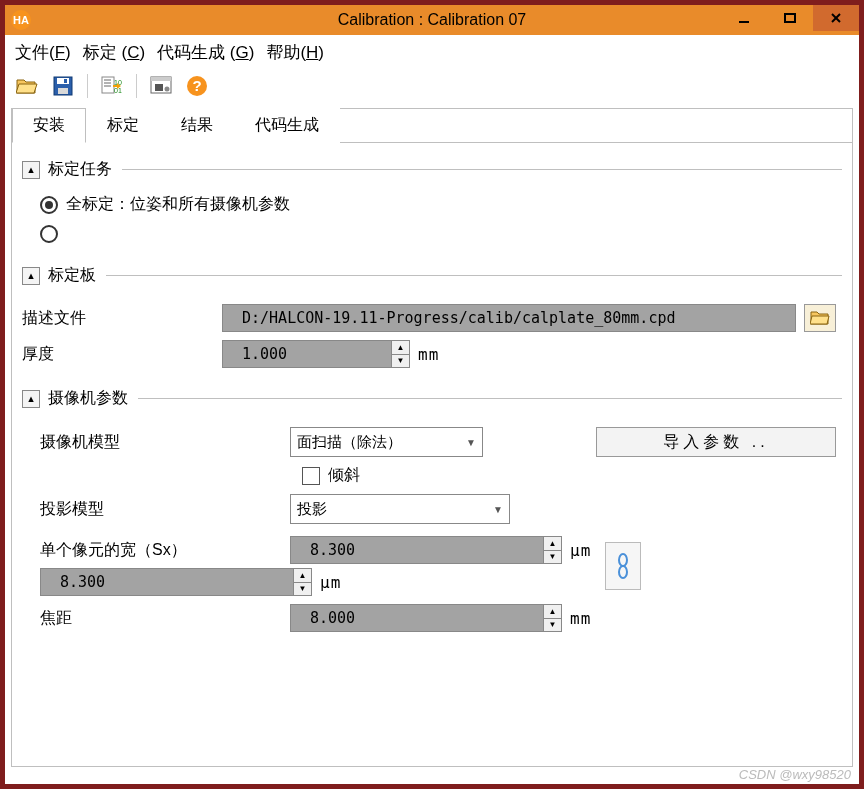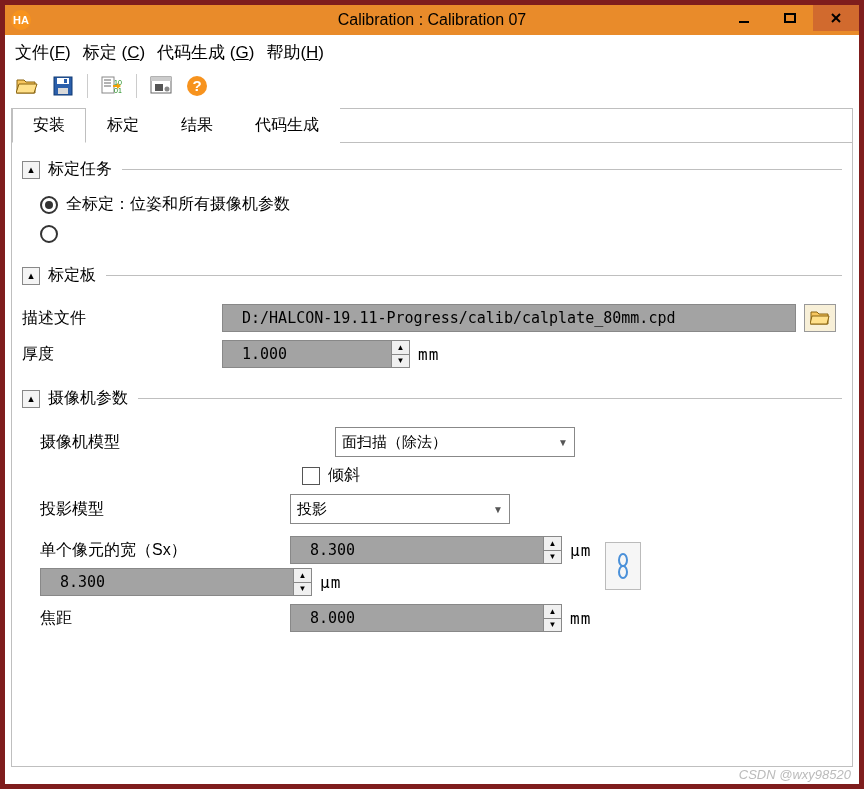--- a/index.html
+++ b/index.html
@@ -57,21 +57,21 @@
   .spinner input { width: 170px; height:28px; }
   .spinner-wide input { width: 254px; }
   .spin-btns { width:18px; height:28px; display:flex; flex-direction:column; border:1px solid #888; border-left:0; }
   .spin-btns div { flex:1; display:flex; align-items:center; justify-content:center; font-size:8px; background:#f0f0f0; cursor:pointer; }
   .spin-btns div:first-child { border-bottom:1px solid #888; }
   .unit { margin-left:8px; font-family:"SimSun", monospace; font-size:16px; letter-spacing:1px; }
 
   .dropdown { display:flex; align-items:center; height:30px; border:1px solid #888; background:#fff; padding:0 6px; cursor:pointer; }
   .dropdown .dd-text { flex:1; font-size:15px; }
   .dropdown .dd-arrow { font-size:10px; color:#555; }
-  .dd-cam { width: 240px; margin-left: 45px; }
+  .dd-cam { width: 193px; }
   .dd-proj { width: 220px; }
 
   .btn-import { width: 240px; height:30px; border:1px solid #999; background:#f3f3f3; display:flex; align-items:center; justify-content:center; font-size:16px; cursor:pointer; letter-spacing:4px; }
 
   .checkbox { width:18px; height:18px; border:1px solid #555; background:#fff; display:inline-block; margin-right:8px; cursor:pointer; }
   .check-row { display:flex; align-items:center; margin: 8px 0 8px 262px; font-size:16px; }
 
   .link-btn { width:36px; height:48px; border:1px solid #bbb; background:#f6f6f6; display:flex; align-items:center; justify-content:center; margin-left:14px; cursor:pointer; font-size:18px; color:#4a90d9; }
 
   .watermark { position:absolute; right:8px; bottom:2px; font-size:13px; color:#bbb; font-style:italic; }
@@ -222,20 +222,21 @@
           <div class="section-line"></div>
         </div>
         <div class="section-body">
           <div class="form-row">
             <div class="lbl-sm">摄像机模型</div>
             <div class="dropdown dd-cam">
               <span class="dd-text">面扫描（除法）</span>
               <span class="dd-arrow">▼</span>
             </div>
             <div style="flex:1"></div>
+            <div class="btn-import">导入参数 ..</div>
           </div>
           <div class="check-row">
             <span class="checkbox"></span>
             <span>倾斜</span>
           </div>
           <div class="form-row">
             <div class="lbl-sm">投影模型</div>
             <div class="dropdown dd-proj">
               <span class="dd-text">投影</span>
               <span class="dd-arrow">▼</span>

